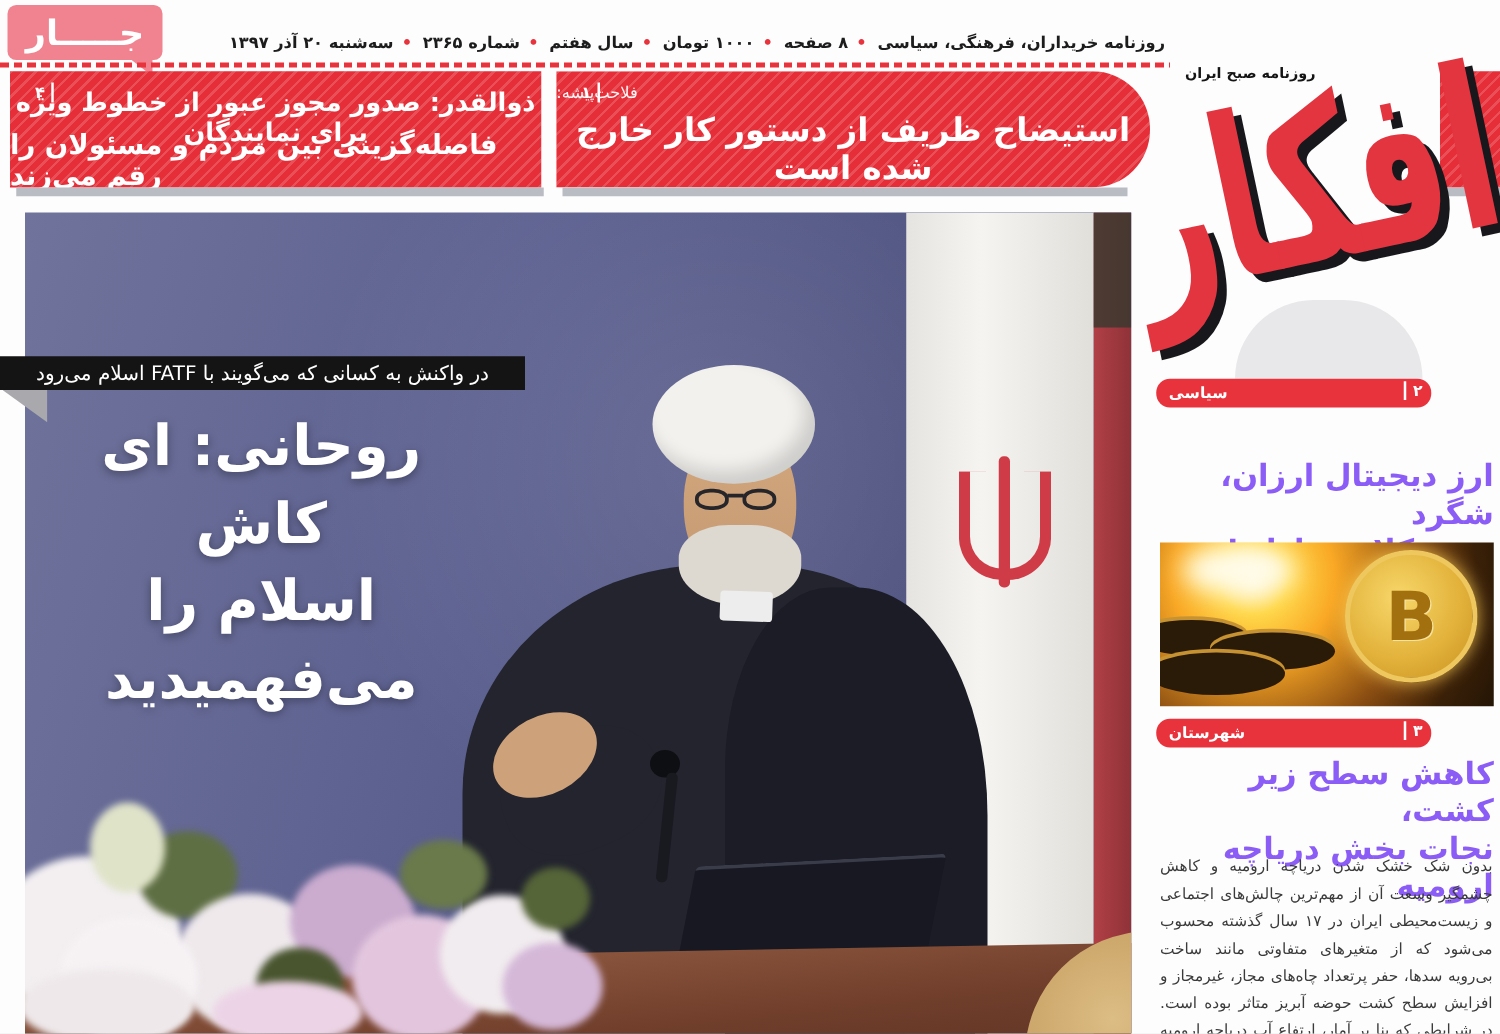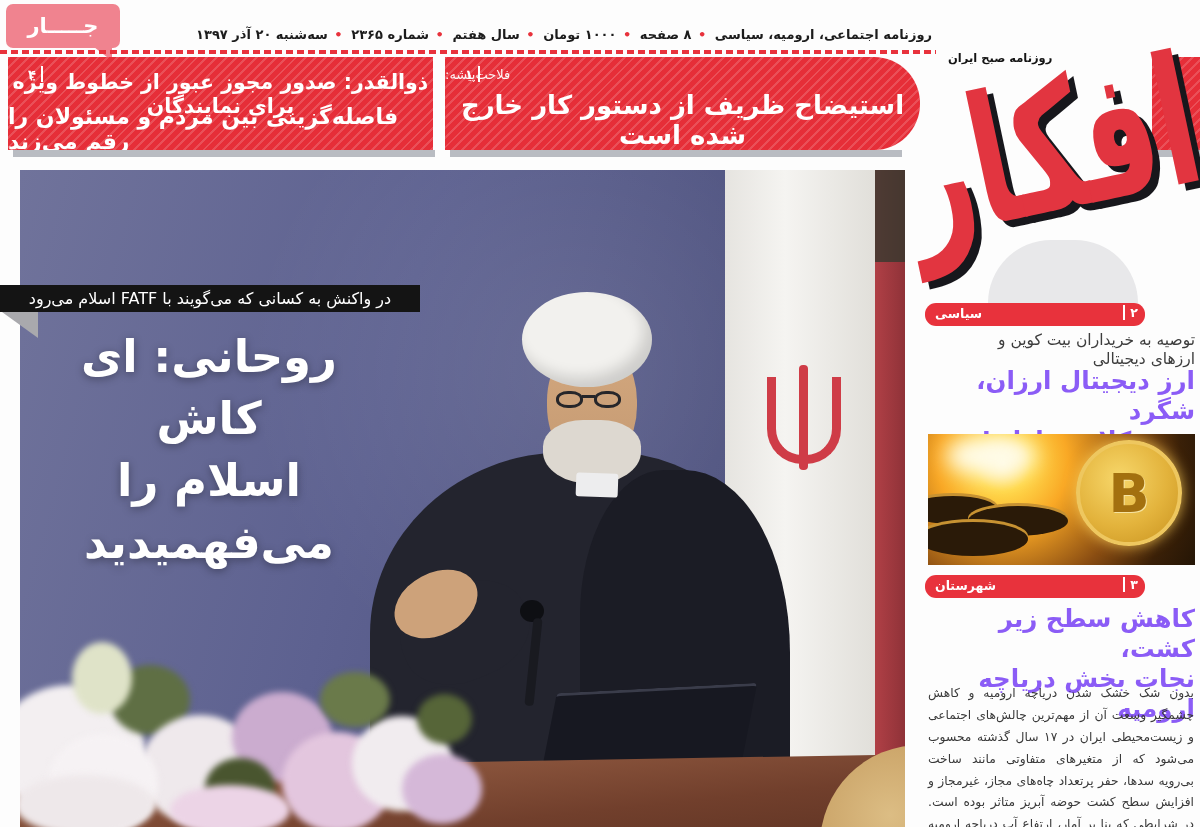--- a/index.html
+++ b/index.html
@@ -4,24 +4,24 @@
 <style>
   html,body{margin:0;padding:0;background:#e9e9e9;}
   *{box-sizing:border-box;}
   #page{
     position:relative;width:1200px;height:827px;margin:0 auto;
     background:#fdfdfd;overflow:hidden;
     font-family:"DejaVu Sans",sans-serif;
   }
   
   .jar{
-    position:absolute;left:6px;top:4px;width:114px;height:44px;
+    position:absolute;left:6px;top:4px;width:124px;height:44px;
     background:#f0838f;border-radius:7px;
     display:flex;align-items:center;justify-content:center;
-    color:#fff;font-weight:bold;font-size:21px;
+    color:#fff;font-weight:bold;font-size:28px;
   }
   .jar::after{
     content:"";position:absolute;right:8px;bottom:-13px;
     border-left:18px solid transparent;border-top:14px solid #f0838f;
   }
   
   .info-line{
     position:absolute;left:320px;top:27px;width:612px;height:20px;
     direction:rtl;text-align:right;font-size:13px;font-weight:bold;color:#1c1c1c;
     white-space:nowrap;
@@ -196,21 +196,21 @@
 </head>
 <body>
 
 <div id="page">
 
   <div class="jar">
     <span>جـــــار</span>
   </div>
 
   <div class="info-line">
-    <span class="seg">روزنامه اجتماعی، ارومیه، سیاسی</span>
+    <span class="seg">روزنامه خریداران، فرهنگی، سیاسی</span>
     <span class="seg">۸ صفحه</span>
     <span class="seg">۱۰۰۰ تومان</span>
     <span class="seg">سال هفتم</span>
     <span class="seg">شماره ۲۳۶۵</span>
     <span class="seg">سه‌شنبه ۲۰ آذر ۱۳۹۷</span>
   </div>
   <div class="dash-line"></div>
 
   <div class="banner banner-left hatch">
     <div class="page-marker">
@@ -287,24 +287,20 @@
     <div>اسلام را می‌فهمیدید</div>
   </div>
 
   <div class="side-bar-strip strip1">
     <span class="sec">سیاسی</span>
     <span class="pm">
       <span class="bar"></span>
       <span>۲</span>
     </span>
   </div>
-  <div class="side-kicker">
-    <div>توصیه به خریداران بیت کوین و</div>
-    <div>ارزهای دیجیتالی</div>
-  </div>
   <div class="side-headline sh1">
     <div>ارز دیجیتال ارزان، شگرد</div>
     <div class="excl">جدید کلاهبرداران!</div>
   </div>
 
   <div class="btc">
     <div class="flare"></div>
     <div class="stack s3"></div>
     <div class="stack s2"></div>
     <div class="stack s1"></div>

